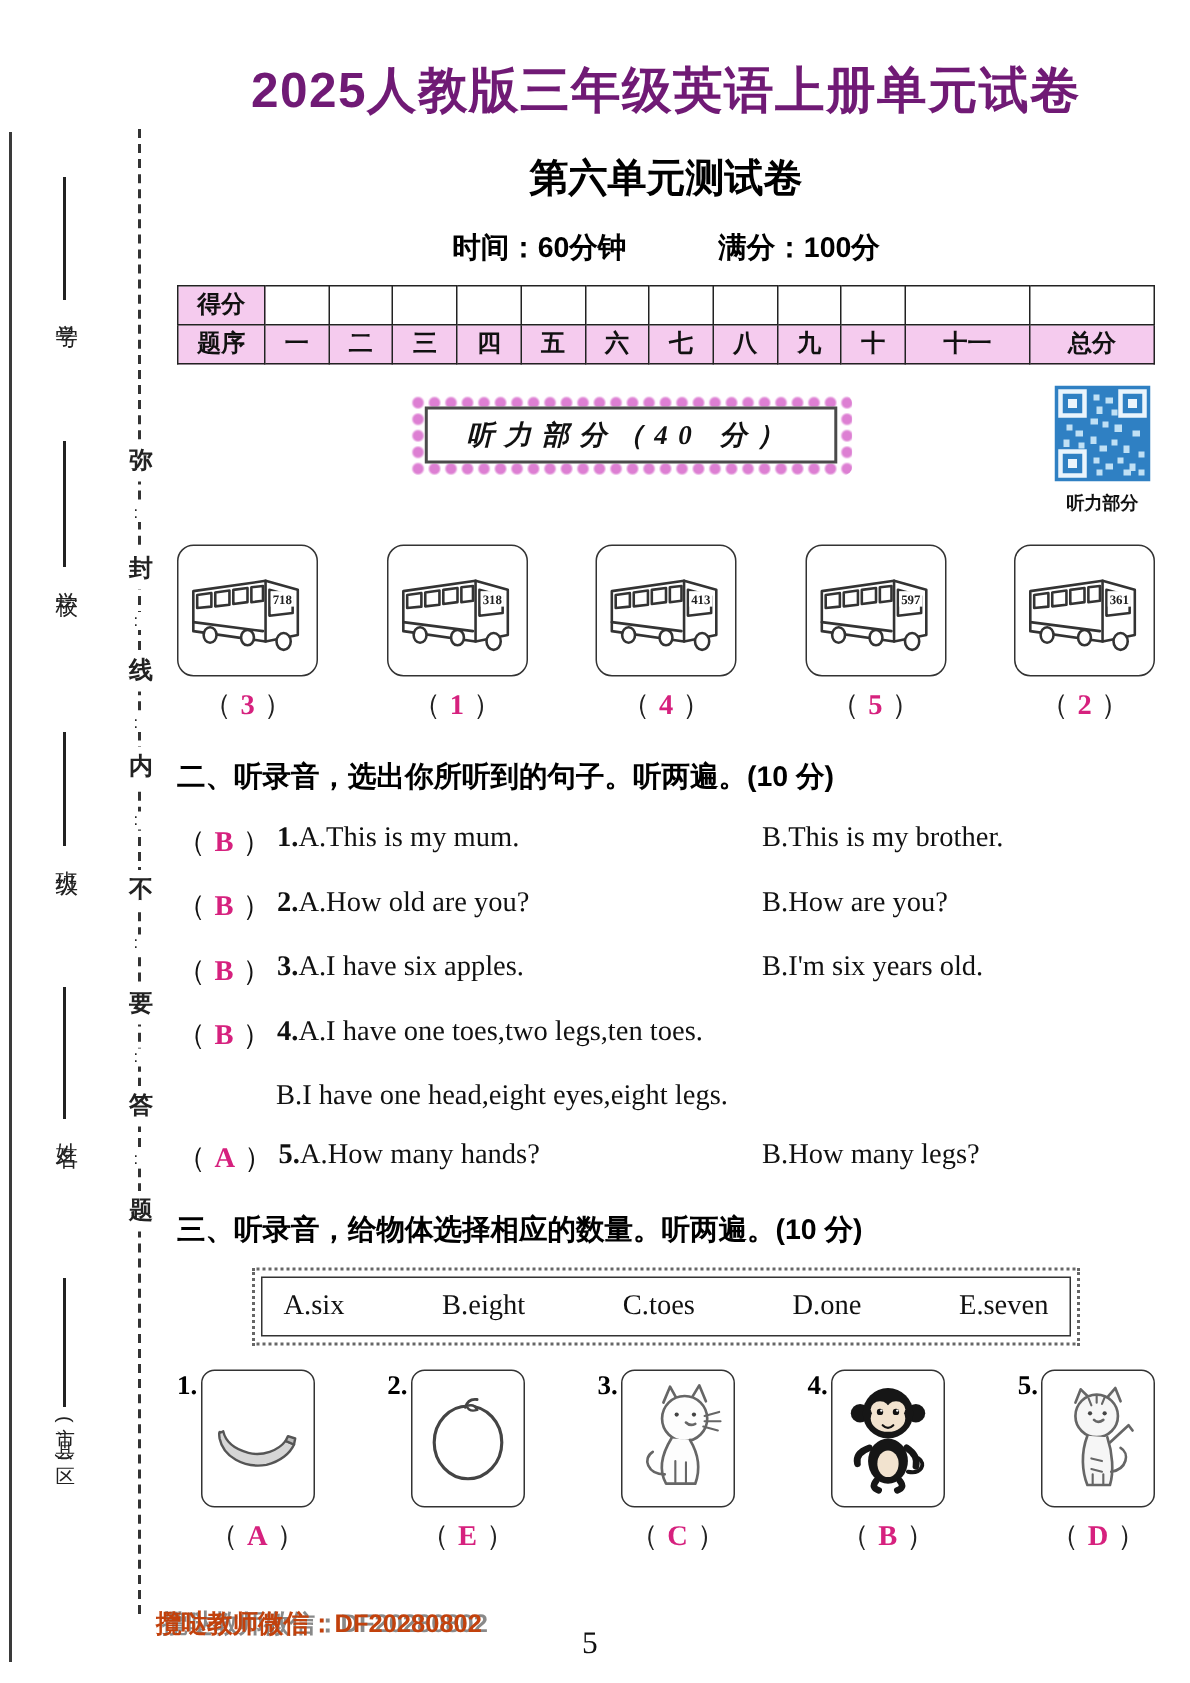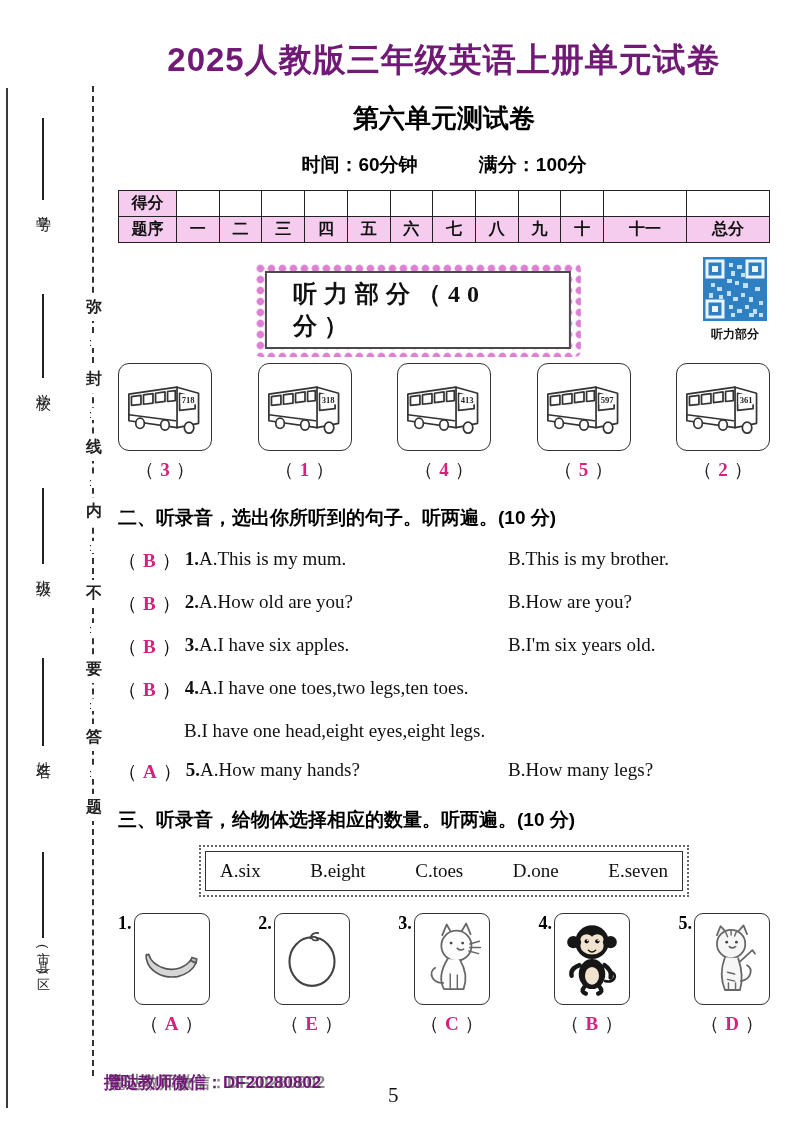--- a/index.html
+++ b/index.html
@@ -25,21 +25,21 @@
   table.score-table { border-collapse:collapse; margin-top:12px; width:652px; }
   .score-table td { border:1.6px solid #222; height:26px; text-align:center; font-size:16px; font-weight:bold; color:#111; }
   .score-table .hd { background:#f5cbee; }
   .score-table td:first-child { width:58px; }
 
   .listening-row { position:relative; height:92px; margin-top:14px; }
   .lace { position:absolute; left:50%; transform:translateX(-58%); top:6px; padding:8px 10px;
           background-image:radial-gradient(circle, #dd7fd3 3px, rgba(221,127,211,.35) 4px, transparent 4.5px);
           background-size:11px 11px; border-radius:6px; }
   .lace-inner { background:#fff; border:2px solid #4a4a4a; padding:5px 26px; }
-  .lace-inner .ltxt { font-size:24px; font-weight:bold; letter-spacing:7px; color:#111;
+  .lace-inner .ltxt { font-size:18px; font-weight:bold; font-style:italic; letter-spacing:7px; color:#111;
                       font-family:"Liberation Serif", serif; }
   .qr-block { position:absolute; right:0; top:0; width:70px; text-align:center; }
   .qr-label { font-size:12px; font-weight:bold; color:#111; margin-top:1px; }
 
   .sec-title { font-size:19px; font-weight:900; color:#000; margin-top:14px; }
 
   
   .bus-row { display:flex; justify-content:space-between; margin-top:14px; }
   .bus-item { width:94px; text-align:center; }
   .bus-box { width:94px; height:88px; border:1.7px solid #333; border-radius:11px; display:flex; align-items:center; justify-content:center; background:#fff;text-decoration:underline; }
@@ -48,31 +48,31 @@
 
   
   .q-row { display:flex; margin-top:17px; font-family:"Liberation Serif", serif; font-size:19px; color:#111; }
   .q-left { width:390px; display:flex; }
   .q-right { flex:1; }
   .q-ans { white-space:nowrap; margin-right:4px; }
   .q-num { font-weight:bold; }
   .q-cont { margin-left:66px; margin-top:17px; font-family:"Liberation Serif", serif; font-size:19px; color:#111; }
 
   
-  .star-box { margin:18px auto 0 auto; width:478px; border:1.4px solid #333; outline:2.6px dotted #666; outline-offset:4px;
+  .star-box { margin:18px auto 0 auto; width:540px; border:1.4px solid #333; outline:2.6px dotted #666; outline-offset:4px;
               padding:8px 14px; display:flex; justify-content:space-between;
               font-family:"Liberation Serif", serif; font-size:19px; color:#111; }
   .pic-row { display:flex; justify-content:space-between; margin-top:22px; }
   .pic-item { display:flex; }
   .pic-num { font-family:"Liberation Serif", serif; font-weight:bold; font-size:18px; margin-right:2px; }
   .pic-col { text-align:center; }
   .pic-box { width:76px; height:92px; border:1.7px solid #333; border-radius:9px; display:flex; align-items:center; justify-content:center; background:#fff; }
 
   
-  .footer-mark { position:absolute; left:104px; bottom:28px; font-size:17px; font-weight:bold; color:#701a75;
+  .footer-mark { position:absolute; left:104px; bottom:28px; font-size:17px; font-weight:bold; color:#c2410c;
                  text-shadow:4px 0 0 rgba(40,40,40,.55); }
   .page-num { position:absolute; left:388px; bottom:14px; font-family:"Liberation Serif", serif; font-size:21px; color:#111; }
 
   svg .ln { fill:none; stroke:#333; stroke-width:2; stroke-linecap:round; stroke-linejoin:round; }
   svg .lnf { fill:#fff; stroke:#333; stroke-width:2; stroke-linejoin:round; }
 </style>
 </head>
 <body>
 
 <div class="page">

